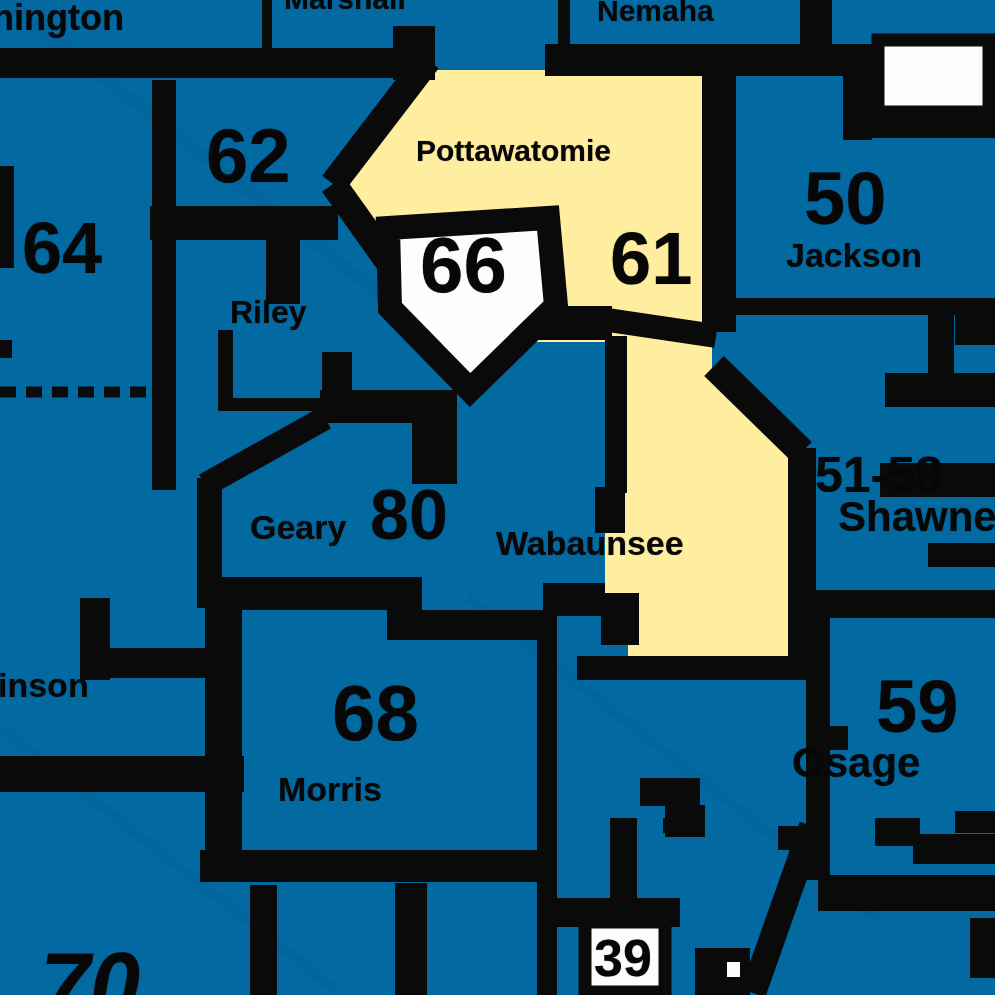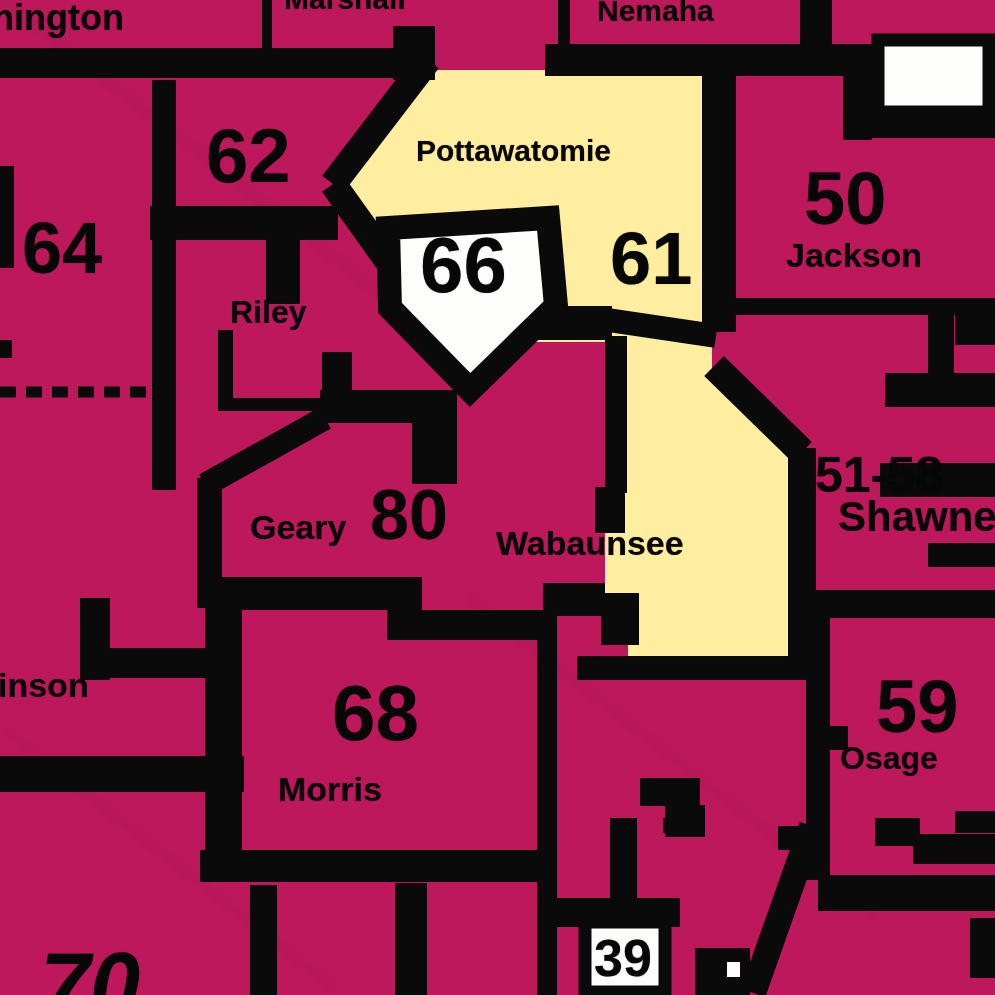--- a/index.html
+++ b/index.html
@@ -1,18 +1,18 @@
 <!DOCTYPE html>
 <html><head>
 <meta charset="utf-8">
 <style>
   html,body{margin:0;padding:0;background:#ffffff;}
   .stage{
     position:relative;width:995px;height:995px;overflow:hidden;
-    background:#be185d;
+    background:#0369a1;
     font-family:"Liberation Sans", sans-serif;
   }
   .stage svg{position:absolute;left:0;top:0;}
   .lbl{
     position:absolute;font-weight:bold;color:#070707;line-height:1;
     white-space:nowrap;letter-spacing:0;
     font-family:"Liberation Sans", sans-serif;
     text-shadow:0 0 1px rgba(0,0,0,.55);
   }
 </style>
@@ -123,21 +123,21 @@
   <div class="lbl" style="left:284px;top:-16px;font-size:30px;">Marshall</div>
   <div class="lbl" style="left:597px;top:-4px;font-size:30px;">Nemaha</div>
   <div class="lbl" style="left:416px;top:136px;font-size:30px;">Pottawatomie</div>
   <div class="lbl" style="left:770px;top:238px;font-size:34px;margin-left:16px;">Jackson</div>
   <div class="lbl" style="left:230px;top:296px;font-size:32px;">Riley</div>
   <div class="lbl" style="left:250px;top:510px;font-size:34px;">Geary</div>
   <div class="lbl" style="left:496px;top:526px;font-size:34px;">Wabaunsee</div>
   <div class="lbl" style="left:838px;top:496px;font-size:42px;">Shawnee</div>
   <div class="lbl" style="left:-2px;top:668px;font-size:34px;">inson</div>
   <div class="lbl" style="left:278px;top:772px;font-size:34px;">Morris</div>
-  <div class="lbl" style="left:840px;top:742px;font-size:32px;">Osage</div>
+  <div class="lbl" style="left:792px;top:742px;font-size:42px;">Osage</div>
 
   <div class="lbl" style="left:206px;top:118px;font-size:76px;">62</div>
   <div class="lbl" style="left:22px;top:212px;font-size:72px;">64</div>
   <div class="lbl" style="left:420px;top:226px;font-size:78px;">66</div>
   <div class="lbl" style="left:610px;top:222px;font-size:74px;">61</div>
   <div class="lbl" style="left:804px;top:162px;font-size:74px;">50</div>
   <div class="lbl" style="left:370px;top:480px;font-size:70px;">80</div>
   <div class="lbl" style="left:815px;top:408px;font-size:50px;margin-top:42px;">51-58</div>
   <div class="lbl" style="left:332px;top:674px;font-size:78px;">68</div>
   <div class="lbl" style="left:876px;top:670px;font-size:74px;">59</div>

